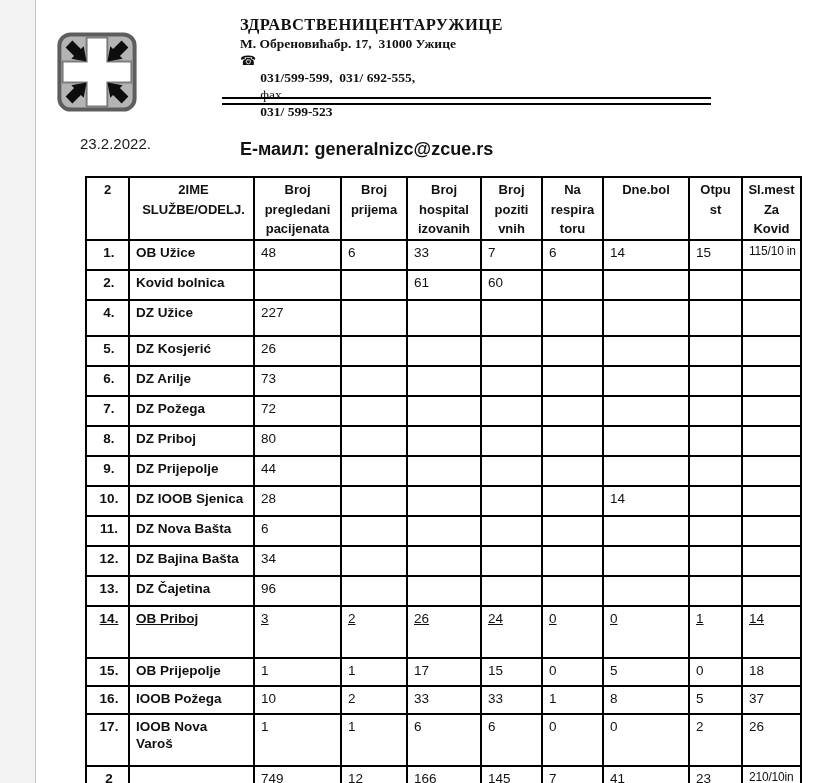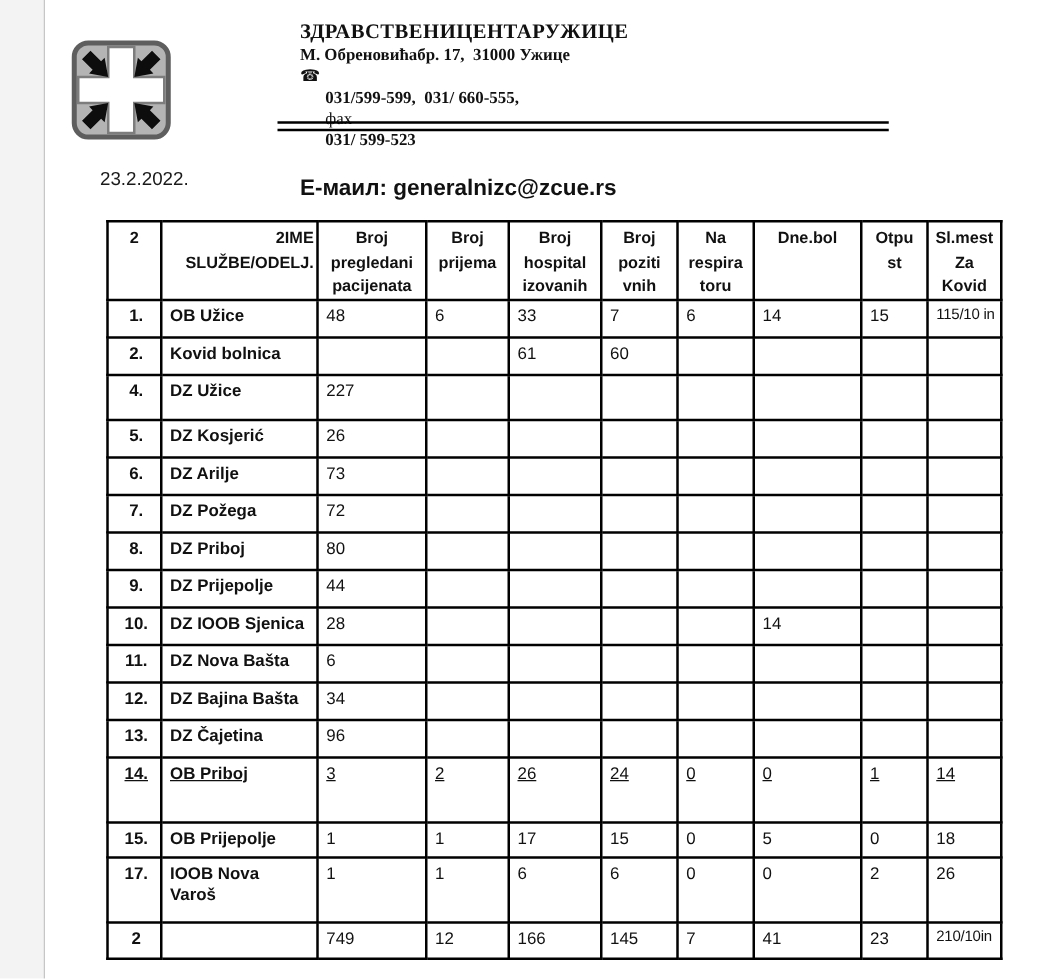--- a/index.html
+++ b/index.html
@@ -42,21 +42,21 @@
     border-collapse:collapse;table-layout:fixed;
     border:2px solid #000;
   }
   table.report th,table.report td{
     border:2px solid #000;overflow:hidden;
   }
   table.report th{
     font-size:13px;font-weight:bold;text-align:center;vertical-align:top;
     padding:2px 2px 0 2px;white-space:pre-line;line-height:1.5;
   }
-  table.report th.left{text-align:right;padding-left:6px;margin-left:48px;}
+  table.report th.left{text-align:center;padding-left:6px;margin-left:48px;}
   table.report td{
     font-size:13.5px;vertical-align:top;padding:3px 3px 0 6px;line-height:1.3;
   }
   td.num{text-align:center;font-weight:bold;font-size:13px;padding-left:0;}
   td.name{font-weight:bold;white-space:pre-line;}
   td.val{font-weight:normal;}
   td.val.small{font-size:12px;letter-spacing:-.2px;}
 </style>
 </head>
 <body>
@@ -73,21 +73,21 @@
       <path d="M0 -6 H15 V-11 L31 0 L15 11 V6 H0 Z" transform="translate(85,15) rotate(135)"></path>
       <path d="M0 -6 H15 V-11 L31 0 L15 11 V6 H0 Z" transform="translate(85,85) rotate(-135)"></path>
       <path d="M0 -6 H15 V-11 L31 0 L15 11 V6 H0 Z" transform="translate(15,85) rotate(-45)"></path>
     </g>
   </svg>
 
   <div class="head-text">
     <div class="org-name">ЗДРАВСТВЕНИЦЕНТАРУЖИЦЕ</div>
     <div class="org-address">М. Обреновићабр. 17,  31000 Ужице</div>
     <div class="org-phone"><span class="phone-glyph">☎</span>
-      <span>031/599-599,  031/ 660-555,</span>
+      <span>031/599-599,  031/ 692-555,</span>
       <span class="fax-label">фах</span>
       <span>031/ 599-523</span>
     </div>
     <div class="org-email">Е-маил: generalnizc@zcue.rs</div>
   </div>
 
   <div class="double-rule"></div>
 
   <div class="report-date">23.2.2022.</div>
 
@@ -293,20 +293,32 @@
           <td class="name">OB Prijepolje</td>
           <td class="val">1</td>
           <td class="val">1</td>
           <td class="val">17</td>
           <td class="val">15</td>
           <td class="val">0</td>
           <td class="val">5</td>
           <td class="val">0</td>
           <td class="val">18</td>
         </tr>
+        <tr style="height: 28px;">
+          <td class="num">16.</td>
+          <td class="name">IOOB Požega</td>
+          <td class="val">10</td>
+          <td class="val">2</td>
+          <td class="val">33</td>
+          <td class="val">33</td>
+          <td class="val">1</td>
+          <td class="val">8</td>
+          <td class="val">5</td>
+          <td class="val">37</td>
+        </tr>
         <tr style="height: 52px;">
           <td class="num">17.</td>
           <td class="name">IOOB Nova
 Varoš</td>
           <td class="val">1</td>
           <td class="val">1</td>
           <td class="val">6</td>
           <td class="val">6</td>
           <td class="val">0</td>
           <td class="val">0</td>

